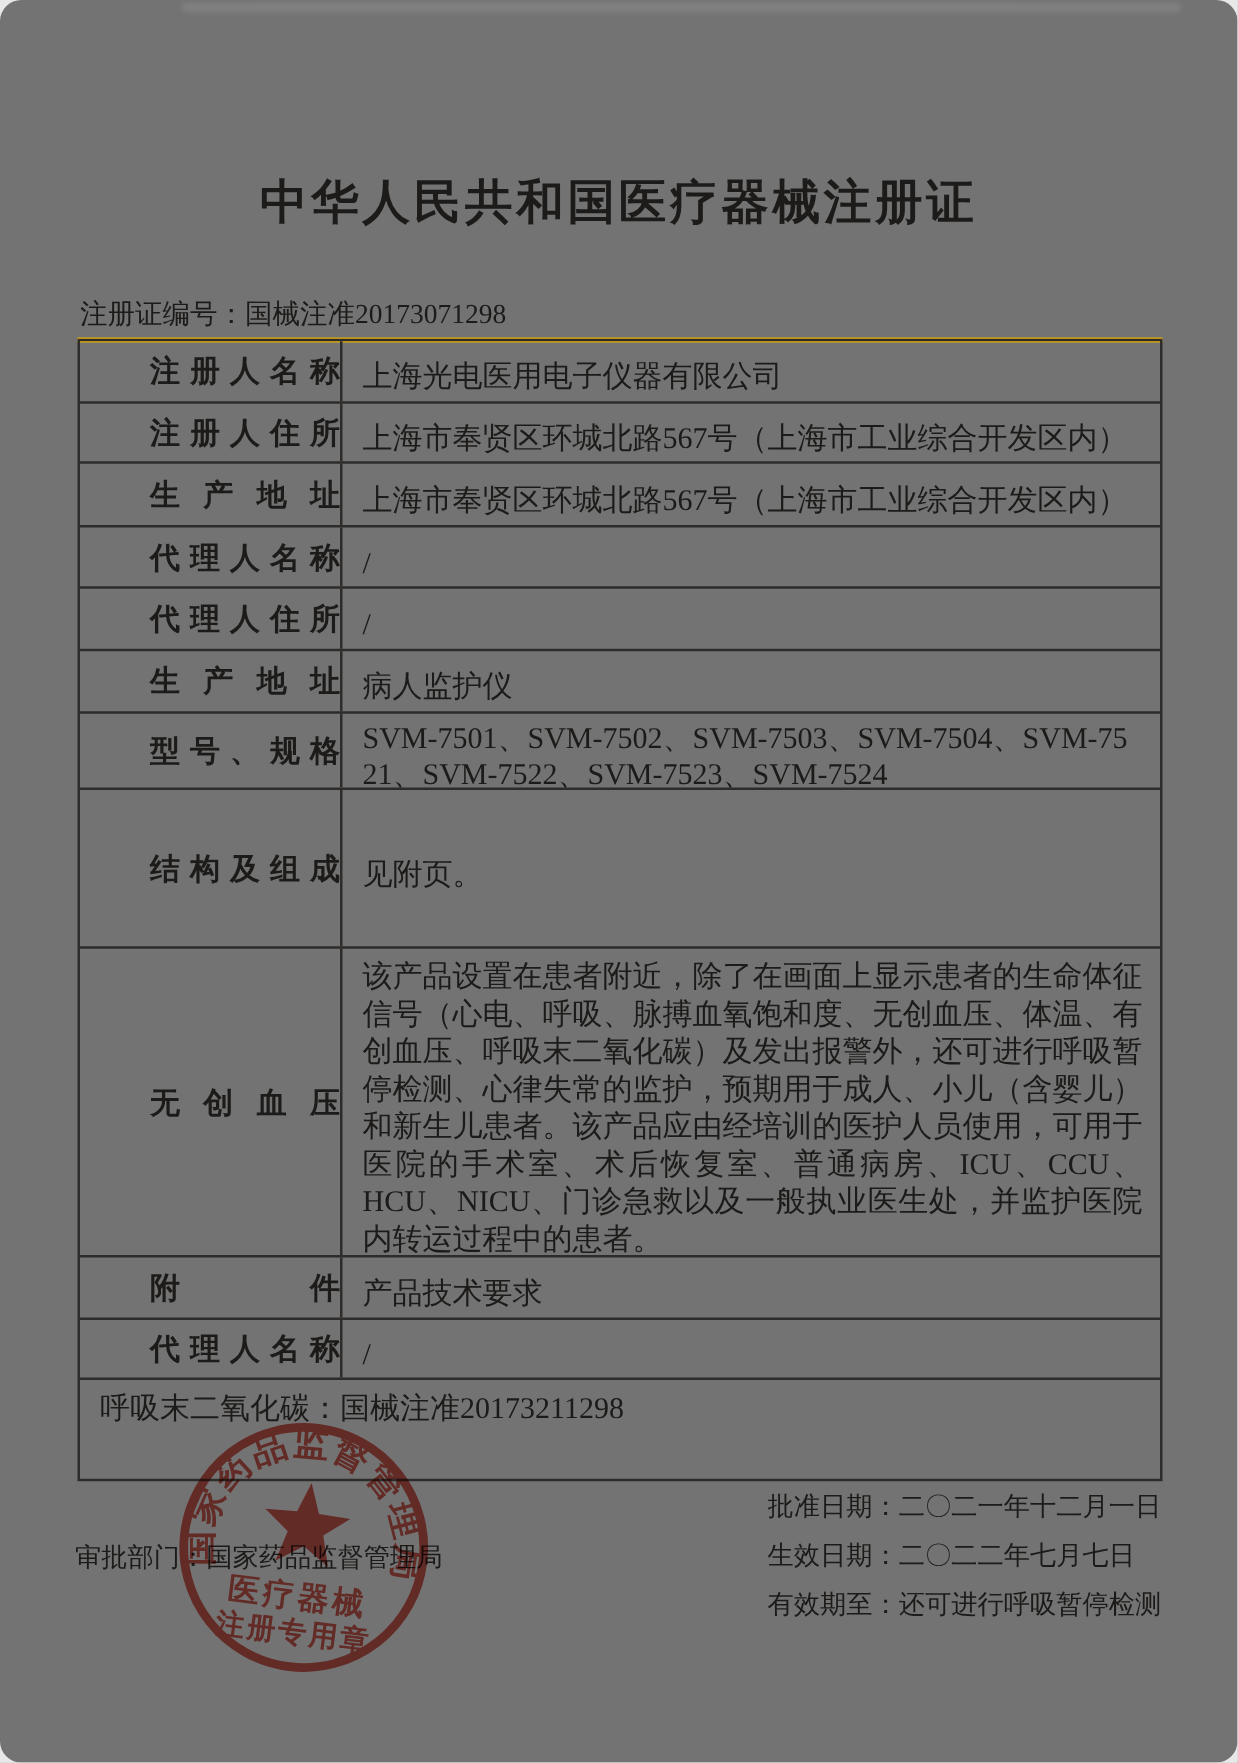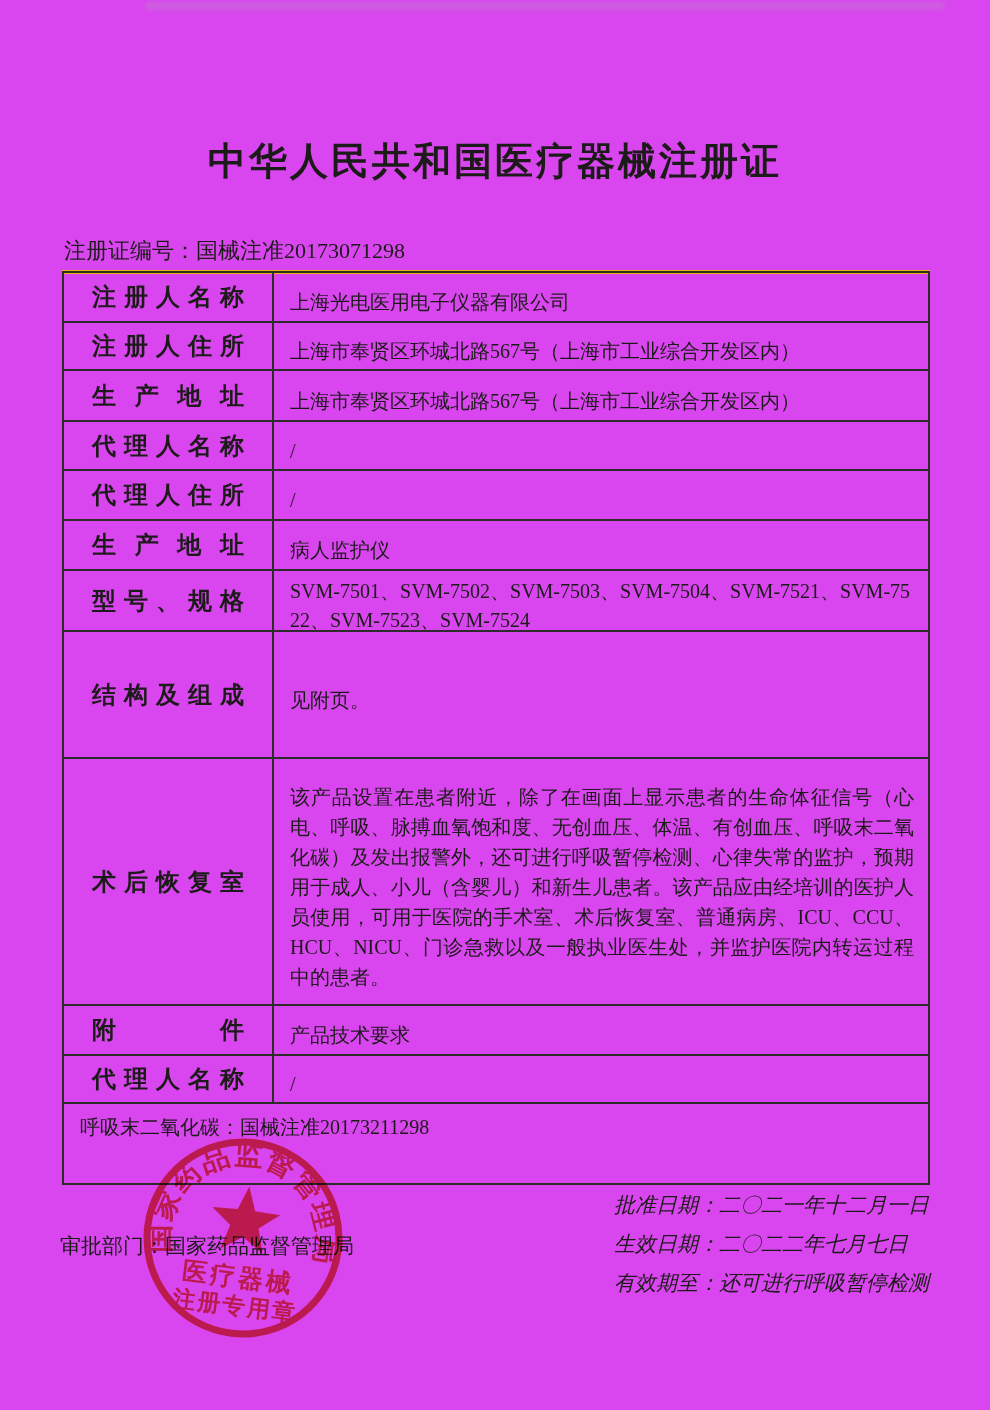--- a/index.html
+++ b/index.html
@@ -1,20 +1,21 @@
 <!DOCTYPE html>
 <html><head>
 <meta charset="utf-8">
 <style>
   html,body { margin:0; padding:0; background:#e8e8e8; }
   .page {
     position:relative; width:990px; height:1410px; margin:0 auto;
-    background:#d946ef; color:#1c1b19;
+    background:#737373; color:#1c1b19;
     font-family:"Liberation Serif","DejaVu Serif",serif;
     overflow:hidden;
+    border-radius:17px;
   }
   .smudge {
     position:absolute; top:2px; left:145px; width:800px; height:8px;
     background:#b0b0b0; opacity:.22; filter:blur(2px); border-radius:4px;
   }
   .title {
     position:absolute; top:136px; left:0; width:100%; margin:0;
     text-align:center; font-size:38px; font-weight:700; letter-spacing:3px;
   }
   .regline {
@@ -24,39 +25,39 @@
   }
   .cert-table {
     position:absolute; left:62px; top:271px; width:868px; box-sizing:border-box;
     border:2px solid #2e2c2a;
   }
   .row { display:flex; border-top:2px solid #2e2c2a; box-sizing:border-box; }
   .row:first-child { border-top:none; }
   .cell-label {
     flex:0 0 210px; width:210px; box-sizing:border-box;
     border-right:2px solid #2e2c2a;
-    display:flex; align-items:center; justify-content:center;
+    display:flex; align-items:center; justify-content:flex-end;
   }
   .label-inner {
     display:block; width:152px; font-size:24px; font-weight:700;
     text-align:justify; text-align-last:justify;
   }
   .cell-value {
     flex:1; box-sizing:border-box; display:flex; align-items:center;
-    padding:12px 14px 2px 16px; font-size:20px; line-height:30px;
+    padding:12px 14px 2px 16px; font-size:24px; line-height:30px;
   }
   .r1{height:48px}.r2{height:48px}.r3{height:51px}.r4{height:49px}
   .r5{height:50px}.r6{height:50px}.r7{height:61px}.r8{height:127px}
   .r9{height:247px}.r10{height:50px}.r11{height:48px}.r12{height:81px}
   .r7 .cell-value { line-height:29px; word-break:break-all; }
   .r9 .cell-value { line-height:30px; text-align:justify; }
   .r12 .cell-value { align-items:flex-start; padding-top:8px; }
   .approval { position:absolute; left:60px; top:1232px; font-size:21px; white-space:nowrap; }
   .dates { position:absolute; left:614px; top:1191px; font-size:21px; }
-  .date-line { height:26px; margin-bottom:13px; white-space:nowrap;font-style:italic; }
+  .date-line { height:26px; margin-bottom:13px; white-space:nowrap; }
   .stamp {
     position:absolute; left:137px; top:1132px;
     mix-blend-mode:multiply; opacity:.88;
   }
   .stamp text { font-family:"Liberation Sans","DejaVu Sans",sans-serif; font-weight:700; }
 </style>
 </head>
 <body>
 
 <div class="page">
@@ -110,21 +111,21 @@
       <div class="cell-value">SVM-7501、SVM-7502、SVM-7503、SVM-7504、SVM-7521、SVM-7522、SVM-7523、SVM-7524</div>
     </div>
     <div class="row r8">
       <div class="cell-label">
           <span class="label-inner">结构及组成</span>
         </div>
       <div class="cell-value">见附页。</div>
     </div>
     <div class="row r9">
       <div class="cell-label">
-          <span class="label-inner">术后恢复室</span>
+          <span class="label-inner">无创血压</span>
         </div>
       <div class="cell-value">该产品设置在患者附近，除了在画面上显示患者的生命体征信号（心电、呼吸、脉搏血氧饱和度、无创血压、体温、有创血压、呼吸末二氧化碳）及发出报警外，还可进行呼吸暂停检测、心律失常的监护，预期用于成人、小儿（含婴儿）和新生儿患者。该产品应由经培训的医护人员使用，可用于医院的手术室、术后恢复室、普通病房、ICU、CCU、HCU、NICU、门诊急救以及一般执业医生处，并监护医院内转运过程中的患者。</div>
     </div>
     <div class="row r10">
       <div class="cell-label">
           <span class="label-inner">附件</span>
         </div>
       <div class="cell-value">产品技术要求</div>
     </div>
     <div class="row r11">

